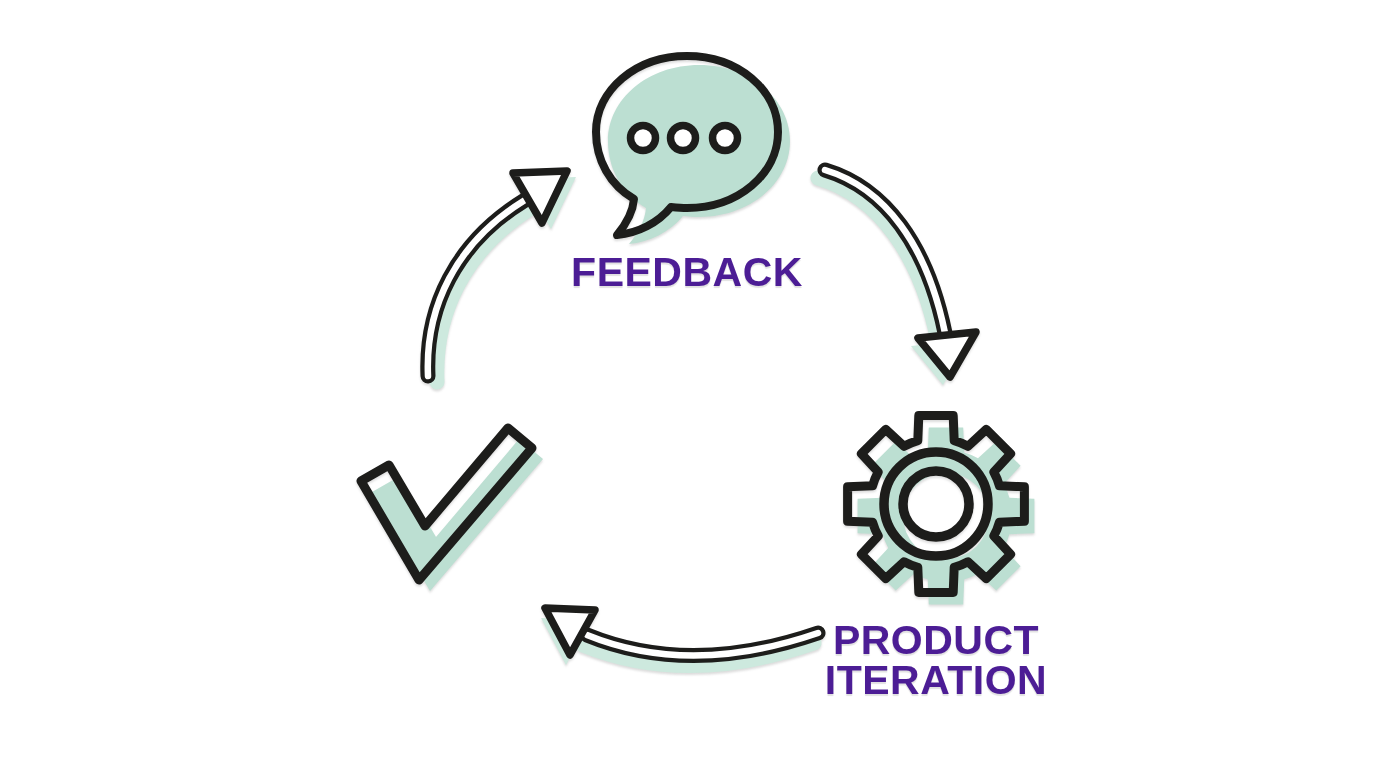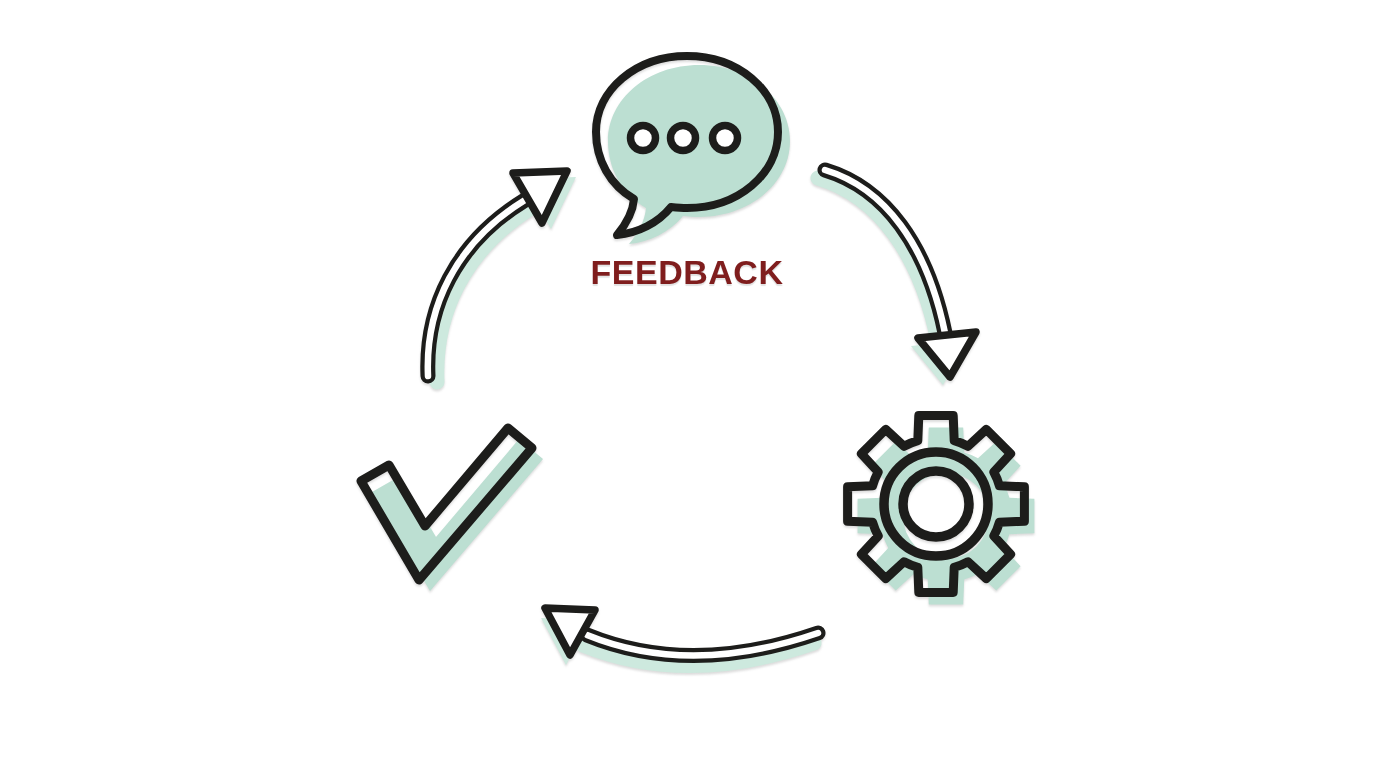--- a/index.html
+++ b/index.html
@@ -8,23 +8,23 @@
     width: 1376px;
     height: 768px;
     background: #ffffff;
     overflow: hidden;
     font-family: "Liberation Sans", sans-serif;
   }
   .icon-svg { position: absolute; overflow: visible; filter: drop-shadow(0 2px 1px rgba(60,60,60,0.18)); }
   .node-label {
     position: absolute;
     transform: translateX(-50%);
-    color: #7f1d1d;
+    color: #4c1d95;
     font-weight: 700;
-    font-size: 34px;
+    font-size: 41px;
     letter-spacing: 0.5px;
     white-space: nowrap;
     text-align: center;
     line-height: 40px;
     text-shadow: 0 2px 1px rgba(0,0,0,0.12);
   }
 </style>
 </head>
 <body>
 
@@ -53,20 +53,24 @@
 
   <svg class="icon-svg" style="left:836px; top:404px;" width="200" height="200" viewBox="0 0 200 200">
     <g transform="translate(10,12)">
       <path fill="#bcdfd2" fill-rule="evenodd" d="M 81.8 36.6 L 82.8 11.6 L 117.2 11.6 L 118.2 36.6 A 66 66 0 0 1 132 42.3 L 150.3 25.4 L 174.6 49.7 L 157.8 68 A 66 66 0 0 1 163.4 81.8 L 188.4 82.8 L 188.4 117.2 L 163.4 118.2 A 66 66 0 0 1 157.8 132 L 174.6 150.3 L 150.3 174.6 L 132 157.8 A 66 66 0 0 1 118.2 163.4 L 117.2 188.4 L 82.8 188.4 L 81.8 163.4 A 66 66 0 0 1 68 157.8 L 49.7 174.6 L 25.4 150.3 L 42.3 132 A 66 66 0 0 1 36.6 118.2 L 11.6 117.2 L 11.6 82.8 L 36.6 81.8 A 66 66 0 0 1 42.2 68 L 25.4 49.7 L 49.7 25.4 L 68 42.3 A 66 66 0 0 1 81.8 36.6 Z
                M 143 100 A 43 43 0 1 0 57 100 A 43 43 0 1 0 143 100 Z"></path>
     </g>
     <path fill="none" stroke="#1d1d1b" stroke-width="9" stroke-linejoin="round" d="M 81.8 36.6 L 82.8 11.6 L 117.2 11.6 L 118.2 36.6 A 66 66 0 0 1 132 42.3 L 150.3 25.4 L 174.6 49.7 L 157.8 68 A 66 66 0 0 1 163.4 81.8 L 188.4 82.8 L 188.4 117.2 L 163.4 118.2 A 66 66 0 0 1 157.8 132 L 174.6 150.3 L 150.3 174.6 L 132 157.8 A 66 66 0 0 1 118.2 163.4 L 117.2 188.4 L 82.8 188.4 L 81.8 163.4 A 66 66 0 0 1 68 157.8 L 49.7 174.6 L 25.4 150.3 L 42.3 132 A 66 66 0 0 1 36.6 118.2 L 11.6 117.2 L 11.6 82.8 L 36.6 81.8 A 66 66 0 0 1 42.2 68 L 25.4 49.7 L 49.7 25.4 L 68 42.3 A 66 66 0 0 1 81.8 36.6 Z"></path>
     <circle cx="100" cy="100" r="52" fill="none" stroke="#1d1d1b" stroke-width="9.5"></circle>
     <circle cx="100" cy="100" r="33" fill="none" stroke="#1d1d1b" stroke-width="9.5"></circle>
   </svg>
+  <div class="node-label" style="left:936px; top:620px;">
+    <div>PRODUCT</div>
+    <div>ITERATION</div>
+  </div>
 
   <svg class="icon-svg" style="left:525px; top:585px;" width="320" height="125" viewBox="0 0 320 125">
     <g transform="translate(-4,10)">
       <path fill="none" stroke="#cde9de" stroke-width="15" stroke-linecap="round" d="M 62 50 Q 165 92 293 48"></path>
       <path fill="#cde9de" d="M 20 23 L 70 25 L 45 70 Z"></path>
     </g>
     <path fill="none" stroke="#1d1d1b" stroke-width="15" stroke-linecap="round" d="M 62 50 Q 165 92 293 48"></path>
     <path fill="none" stroke="#ffffff" stroke-width="6.5" stroke-linecap="round" d="M 62 50 Q 165 92 293 48"></path>
     <path fill="#ffffff" stroke="#1d1d1b" stroke-width="7.5" stroke-linejoin="round" d="M 20 23 L 70 25 L 45 70 Z"></path>
   </svg>

